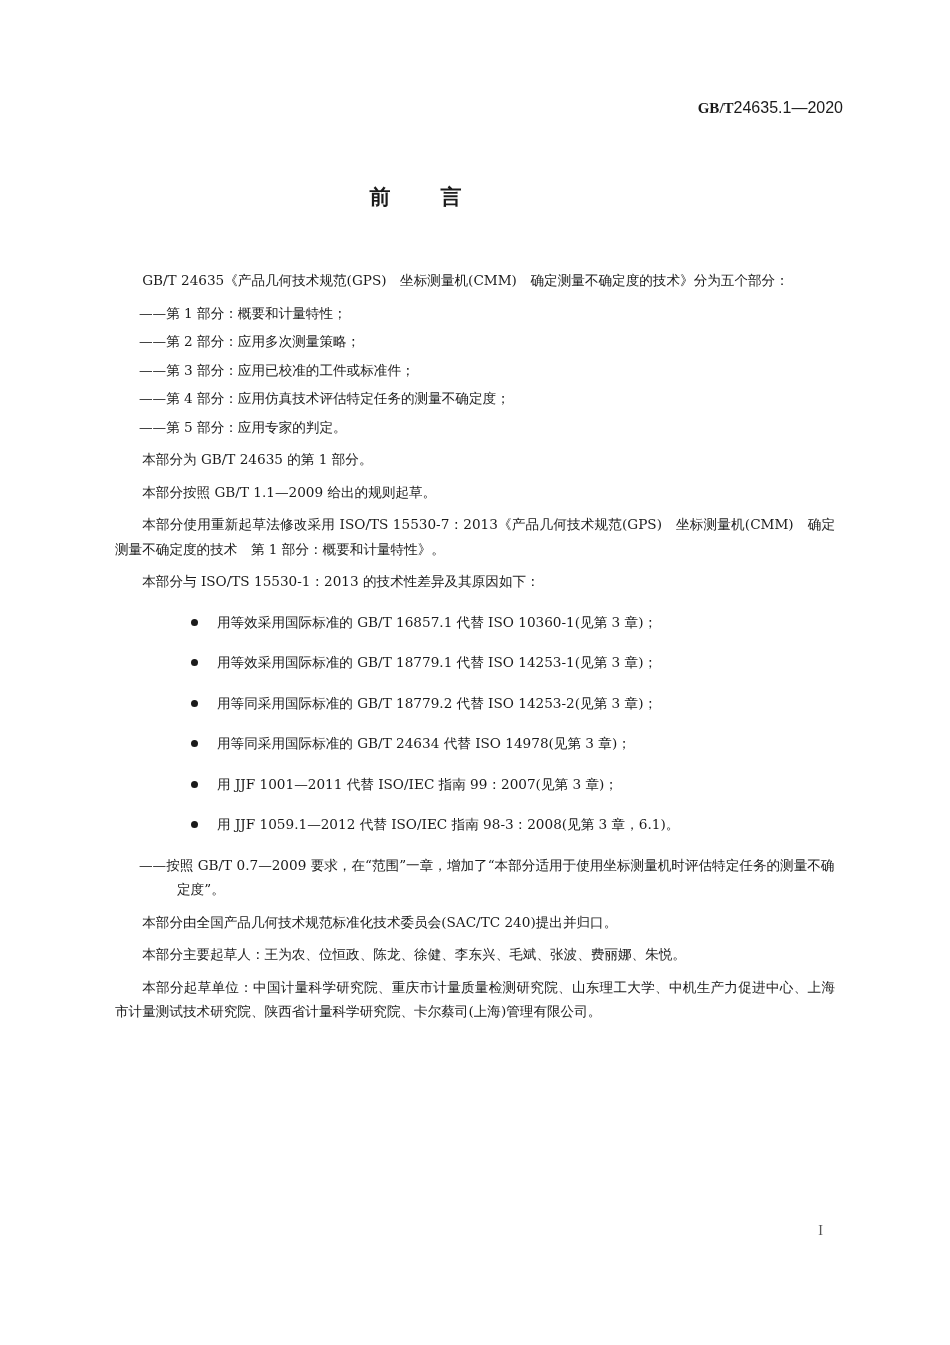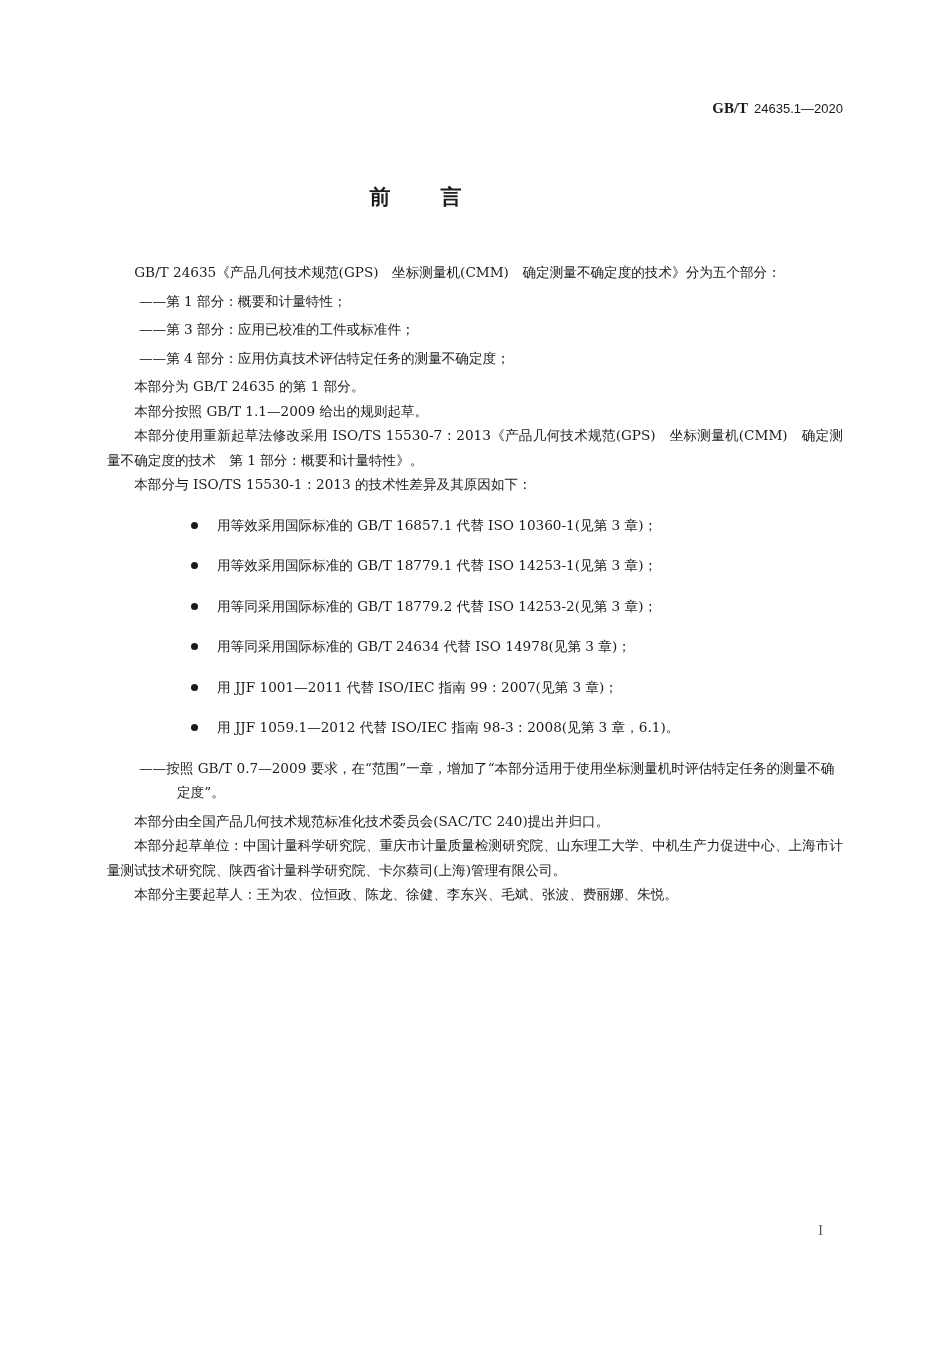--- a/index.html
+++ b/index.html
@@ -1,55 +1,57 @@
 <!DOCTYPE html>
 <html><head>
 <meta charset="utf-8">
 <style>
   html, body { margin: 0; padding: 0; background: #ffffff; }
   body { width: 950px; height: 1345px; position: relative; overflow: hidden;
          font-family: "DejaVu Serif", "Liberation Serif", serif; color: #1a1a1a; }
   .std-code { position: absolute; top: 99px; right: 107px; font-size: 15px; }
   .std-code .gbt { font-family: "Liberation Serif", serif; font-weight: bold; font-size: 15px; }
-  .std-code .num { font-family: "Liberation Sans", sans-serif; font-size: 13px; margin-left: 6px; }
+  .std-code .num { font-family: "Liberation Sans", sans-serif; font-size: 16px; }
   .title { position: absolute; top: 183px; left: 0; width: 831px; text-align: center;
            font-family: "DejaVu Sans", sans-serif; font-size: 21px; font-weight: bold; letter-spacing: 0; }
   .title span.gap { display: inline-block; width: 50px; }
   .content { position: absolute; top: 260px; left: 107px; width: 736px; font-size: 13.6px; line-height: 24.5px; }
-  .p { text-indent: 2em; margin: 0; text-align: justify; }
+  .p { text-indent: 2em; margin: 8px; text-align: justify; }
   .dash { margin: 4px; padding-left: 66px; text-indent: -38px; }
   .bullet { margin: 16px; padding-left: 94px; position: relative; }
   .bullet::before { content: ""; position: absolute; left: 68px; top: 9px; width: 7px; height: 7px; border-radius: 50%; background: #1a1a1a; }
   .page-num { position: absolute; top: 1223px; right: 127px; font-family: "Liberation Serif", serif; font-size: 14px; color: #555; }
 </style>
 </head>
 <body>
 
 <div class="std-code">
   <span class="gbt">GB/T</span><span class="num">24635.1—2020</span>
 </div>
 
 <div class="title">
   <span>前</span><span class="gap"></span><span>言</span>
 </div>
 
 <div class="content">
   <p class="p">GB/T 24635《产品几何技术规范(GPS)　坐标测量机(CMM)　确定测量不确定度的技术》分为五个部分：</p>
   <p class="dash">——第 1 部分：概要和计量特性；</p>
+  <p class="dash">——第 2 部分：应用多次测量策略；</p>
   <p class="dash">——第 3 部分：应用已校准的工件或标准件；</p>
   <p class="dash">——第 4 部分：应用仿真技术评估特定任务的测量不确定度；</p>
+  <p class="dash">——第 5 部分：应用专家的判定。</p>
   <p class="p">本部分为 GB/T 24635 的第 1 部分。</p>
   <p class="p">本部分按照 GB/T 1.1—2009 给出的规则起草。</p>
   <p class="p">本部分使用重新起草法修改采用 ISO/TS 15530-7：2013《产品几何技术规范(GPS)　坐标测量机(CMM)　确定测量不确定度的技术　第 1 部分：概要和计量特性》。</p>
   <p class="p">本部分与 ISO/TS 15530-1：2013 的技术性差异及其原因如下：</p>
   <p class="bullet">用等效采用国际标准的 GB/T 16857.1 代替 ISO 10360-1(见第 3 章)；</p>
   <p class="bullet">用等效采用国际标准的 GB/T 18779.1 代替 ISO 14253-1(见第 3 章)；</p>
   <p class="bullet">用等同采用国际标准的 GB/T 18779.2 代替 ISO 14253-2(见第 3 章)；</p>
   <p class="bullet">用等同采用国际标准的 GB/T 24634 代替 ISO 14978(见第 3 章)；</p>
   <p class="bullet">用 JJF 1001—2011 代替 ISO/IEC 指南 99：2007(见第 3 章)；</p>
   <p class="bullet">用 JJF 1059.1—2012 代替 ISO/IEC 指南 98-3：2008(见第 3 章，6.1)。</p>
   <p class="dash">——按照 GB/T 0.7—2009 要求，在“范围”一章，增加了“本部分适用于使用坐标测量机时评估特定任务的测量不确定度”。</p>
   <p class="p">本部分由全国产品几何技术规范标准化技术委员会(SAC/TC 240)提出并归口。</p>
+  <p class="p">本部分主要起草人：王为农、位恒政、陈龙、徐健、李东兴、毛斌、张波、费丽娜、朱悦。</p>
   <p class="p">本部分起草单位：中国计量科学研究院、重庆市计量质量检测研究院、山东理工大学、中机生产力促进中心、上海市计量测试技术研究院、陕西省计量科学研究院、卡尔蔡司(上海)管理有限公司。</p>
-  <p class="p">本部分主要起草人：王为农、位恒政、陈龙、徐健、李东兴、毛斌、张波、费丽娜、朱悦。</p>
 </div>
 
 <div class="page-num">I</div>
 
 </body></html>

